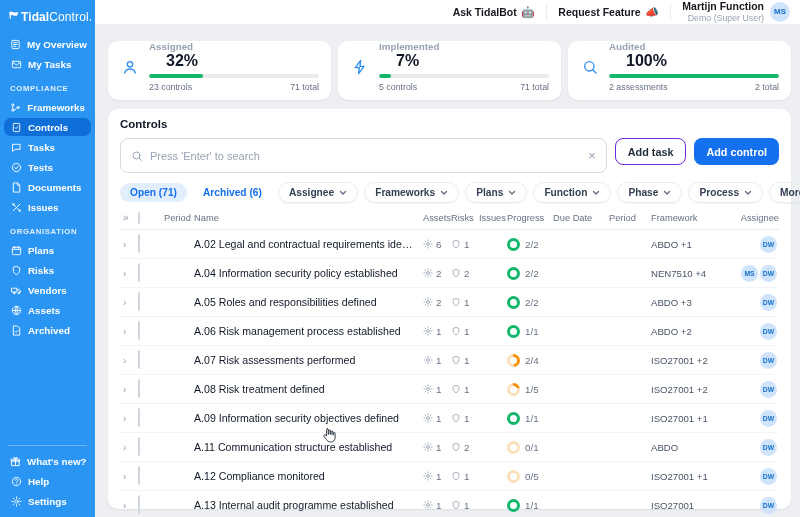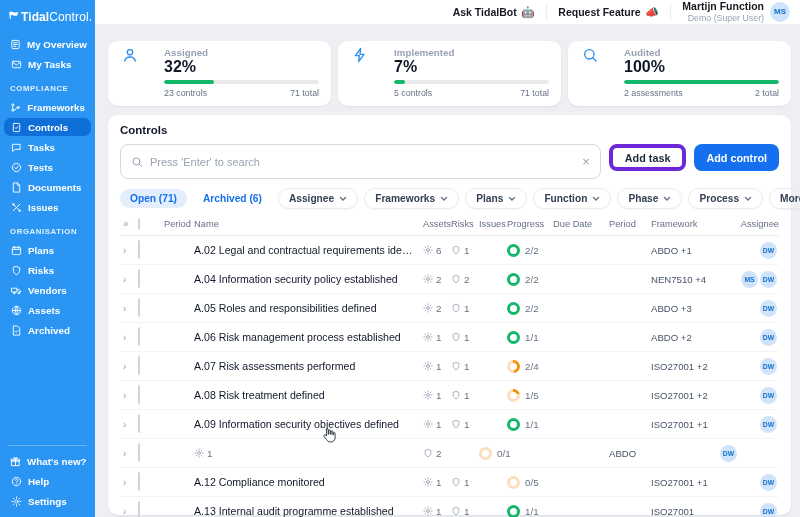--- a/index.html
+++ b/index.html
@@ -28,41 +28,41 @@
   .vsep{width:1px;height:18px;background:#ececee}
   .user-block{display:flex;align-items:center;gap:6px;cursor:pointer}
   .user-meta{text-align:right}
   .user-name{font-size:10.5px;font-weight:700;color:#16191f;line-height:1.2}
   .user-role{font-size:8.8px;color:#98a2b3;line-height:1.2}
   .avatar{width:20px;height:20px;border-radius:50%;background:#cfe4fa;color:#1570c9;font-size:8px;font-weight:700;display:flex;align-items:center;justify-content:center}
 
   
   .content{position:absolute;left:95px;top:36px;right:0;bottom:0;padding:5px 9px 0 13px}
   .cards{display:flex;gap:7px;margin-bottom:9px}
-  .card{flex:1;background:#fff;border-radius:10px;padding:6px 12px 8px;box-shadow:0 1px 2px rgba(16,24,40,.07);display:flex;gap:24px;}
+  .card{flex:1;background:#fff;border-radius:10px;padding:0 12px 8px;box-shadow:0 1px 2px rgba(16,24,40,.07);display:flex;gap:9px;align-items:center}
   .card-icon{width:20px;color:#2b8ef0;display:flex;justify-content:center}
   .card-icon svg{width:16px;height:16px}
   .card-body{flex:1;min-width:0}
   .card-label{font-size:9.8px;color:#98a2b3;font-weight:600}
-  .card-value{font-size:16px;font-weight:800;color:#101828;margin:0 0 4px}
+  .card-value{font-size:16px;font-weight:800;color:#101828;margin:0 17px 4px}
   .card-bar{height:4px;border-radius:2px;background:#e9eaec;overflow:hidden;margin-bottom:4px}
   .card-bar .stat-fill{height:100%;border-radius:2px;background:#12b76a}
   .card-foot{display:flex;justify-content:space-between;font-size:8.8px;color:#667085}
 
   
   .panel{background:#fff;border-radius:10px;padding:9px 12px 6px;box-shadow:0 1px 2px rgba(16,24,40,.07);height:400px}
   .panel-title{font-size:11.5px;font-weight:700;color:#101828;margin-bottom:8px}
   .search-row{display:flex;gap:8px;margin-bottom:9px}
   .search-box{flex:1;display:flex;align-items:center;gap:7px;border:1px solid #d5dae1;border-radius:8px;padding:0 10px;height:35px;background:#fff}
   .search-box svg{color:#98a2b3}
   .search-box input{border:0;outline:0;flex:1;font-size:11px;color:#344054;background:transparent}
   .search-box input::placeholder{color:#98a2b3}
   .clear-x{color:#98a2b3;font-size:13px;line-height:1;cursor:pointer}
   .btn{height:27px;padding:0 12px;border-radius:8px;font-size:10.8px;font-weight:700;display:flex;align-items:center;cursor:pointer;white-space:nowrap}
-  .btn-secondary{background:#fff;border:4px solid #6d28d9;color:#1d2939}
+  .btn-secondary{background:#fff;border:1px solid #6d28d9;color:#1d2939}
   .btn-primary{background:#1570ef;color:#fff;border:none}
 
   .filters{display:flex;align-items:center;gap:6px;margin-bottom:7px;flex-wrap:nowrap}
   .tab{font-size:10.2px;font-weight:700;color:#1570ef;padding:4px 10px;border-radius:14px;cursor:pointer;white-space:nowrap}
   .tab.active{background:#e2eefc}
   .pill{display:flex;align-items:center;gap:5px;border:1px solid #e7eaee;border-radius:14px;padding:4px 10px;font-size:10.2px;font-weight:600;color:#344054;cursor:pointer;box-shadow:0 1px 1px rgba(16,24,40,.04);white-space:nowrap}
   .pill svg{color:#667085}
 
   .grid{display:grid;grid-template-columns:18px 26px 30px 1fr 28px 28px 28px 46px 56px 42px 88px 40px;align-items:center}
   .thead{font-size:9.3px;color:#667085;padding:2px 0 6px;border-bottom:1px solid #eaecf0}
@@ -668,20 +668,21 @@
     <div class="fw">ISO27001 +1</div>
     <div class="avatars">
             <span class="av">DW</span>
           </div>
   </div>
 
   <div class="grid row">
     <div class="exp">›</div>
     <div><span class="cb"></span></div>
     <div><span class="dot red"></span></div>
+    <div class="name">A.11 Communication structure established</div>
     <div class="mini">
       <svg viewBox="0 0 24 24" fill="none" stroke="currentColor" stroke-width="2" stroke-linecap="round">
               <circle cx="12" cy="12" r="3.4"></circle>
               <path d="M12 2v3M12 19v3M2 12h3M19 12h3M4.9 4.9L7 7M17 17l2.1 2.1M19.1 4.9L17 7M7 17l-2.1 2.1"></path>
             </svg>
       <span class="val">1</span>
     </div>
     <div class="mini">
       <svg viewBox="0 0 24 24" fill="none" stroke="currentColor" stroke-width="2" stroke-linejoin="round">
               <path d="M12 3l7 3v5c0 5-3 8-7 10-4-2-7-5-7-10V6z"></path>

